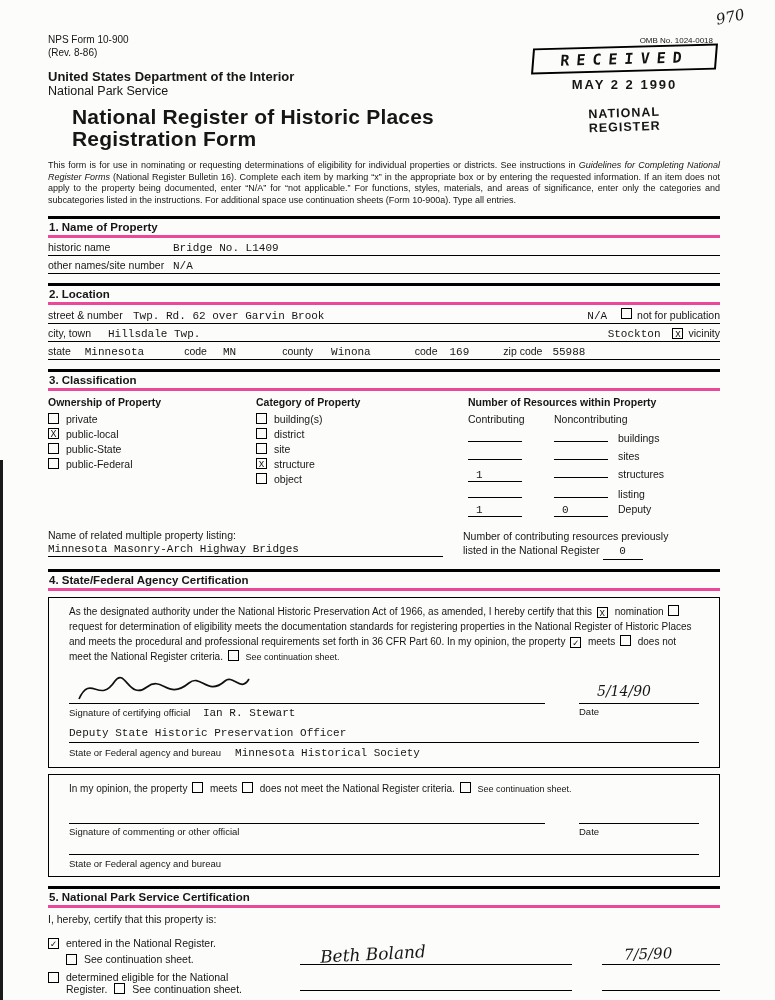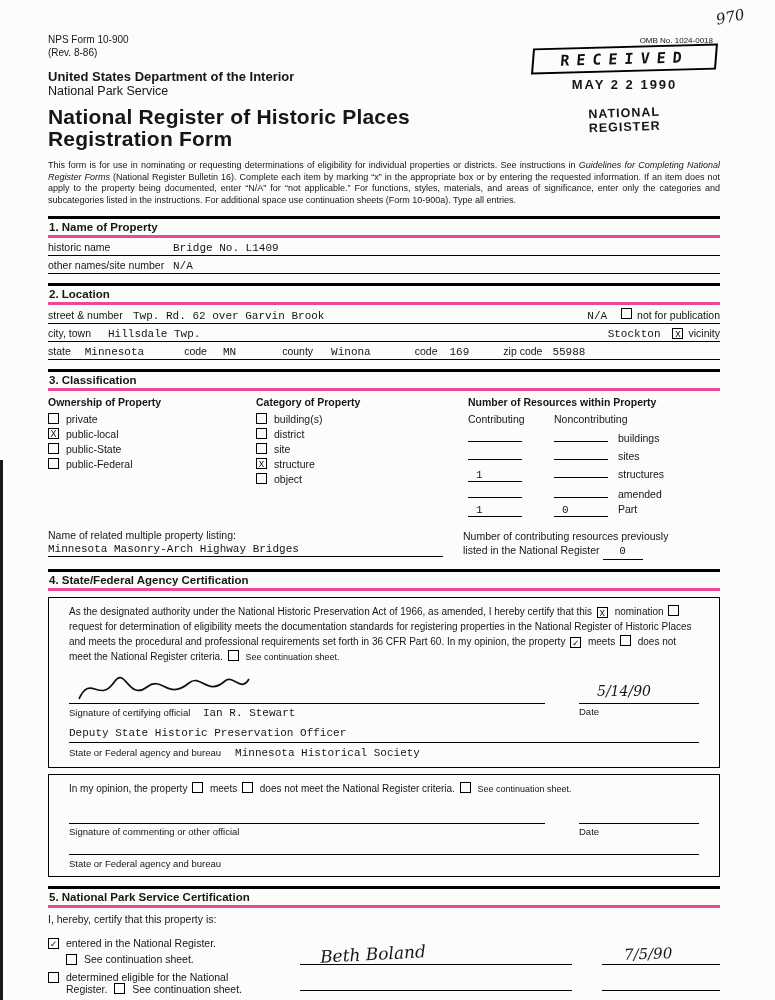--- a/index.html
+++ b/index.html
@@ -23,21 +23,21 @@
     border:2px solid #000; padding:2px 4px; font-family:"DejaVu Sans Mono", monospace;
     font-weight:bold; font-size:15px; letter-spacing:7px; transform:rotate(-1.5deg) skewX(-6deg);
     color:#111;
   }
   .stamp-date { margin-top:5px; font-size:13px; font-weight:bold; letter-spacing:2px; font-family:"Liberation Sans",sans-serif; }
   .stamp-nr { margin-top:14px; font-weight:bold; font-size:12.5px; letter-spacing:1px; transform:rotate(-2deg); line-height:1.15; }
 
   
   .dept { margin-top:10px; font-size:13px; font-weight:bold; }
   .nps  { font-size:12.5px; }
-  .doc-title { margin-top:8px; font-size:21px; font-weight:bold; line-height:1.05; letter-spacing:.2px; }
+  .doc-title { margin-top:8px; font-size:21px; font-weight:bold; line-height:1.05; letter-spacing:.2px;margin-left:24px; }
 
   .intro { margin-top:10px; font-size:9px; line-height:1.3; text-align:justify; }
 
   
   .sec-title {
     margin-top:9px; border-top:3px solid #000; border-bottom:3px solid #ec4899;
     font-weight:bold; font-size:11.5px; padding:2px 0 2px 1px;
   }
   .frow { display:flex; align-items:baseline; border-bottom:1px solid #000; padding:3px 0 1px; font-size:10.5px; min-height:15px; }
   .flabel { flex:none; }
@@ -243,27 +243,27 @@
           <div class="resrow">
             <span class="numcell">1</span>
               <span class="gap"></span>
             <span class="numcell"></span>
             <span class="rlabel">structures</span>
           </div>
           <div class="resrow">
             <span class="numcell"></span>
               <span class="gap"></span>
             <span class="numcell"></span>
-            <span class="rlabel">amended</span>
+            <span class="rlabel">listing</span>
           </div>
           <div class="resrow">
             <span class="numcell">1</span>
               <span class="gap"></span>
             <span class="numcell">0</span>
-            <span class="rlabel">Part</span>
+            <span class="rlabel">Deputy</span>
           </div>
         </div>
       </div>
 
       <div class="mpl">
         <div class="mpl-left">
           <div>Name of related multiple property listing:</div>
           <span class="typed val">Minnesota Masonry-Arch Highway Bridges</span>
         </div>
         <div class="mpl-right">

